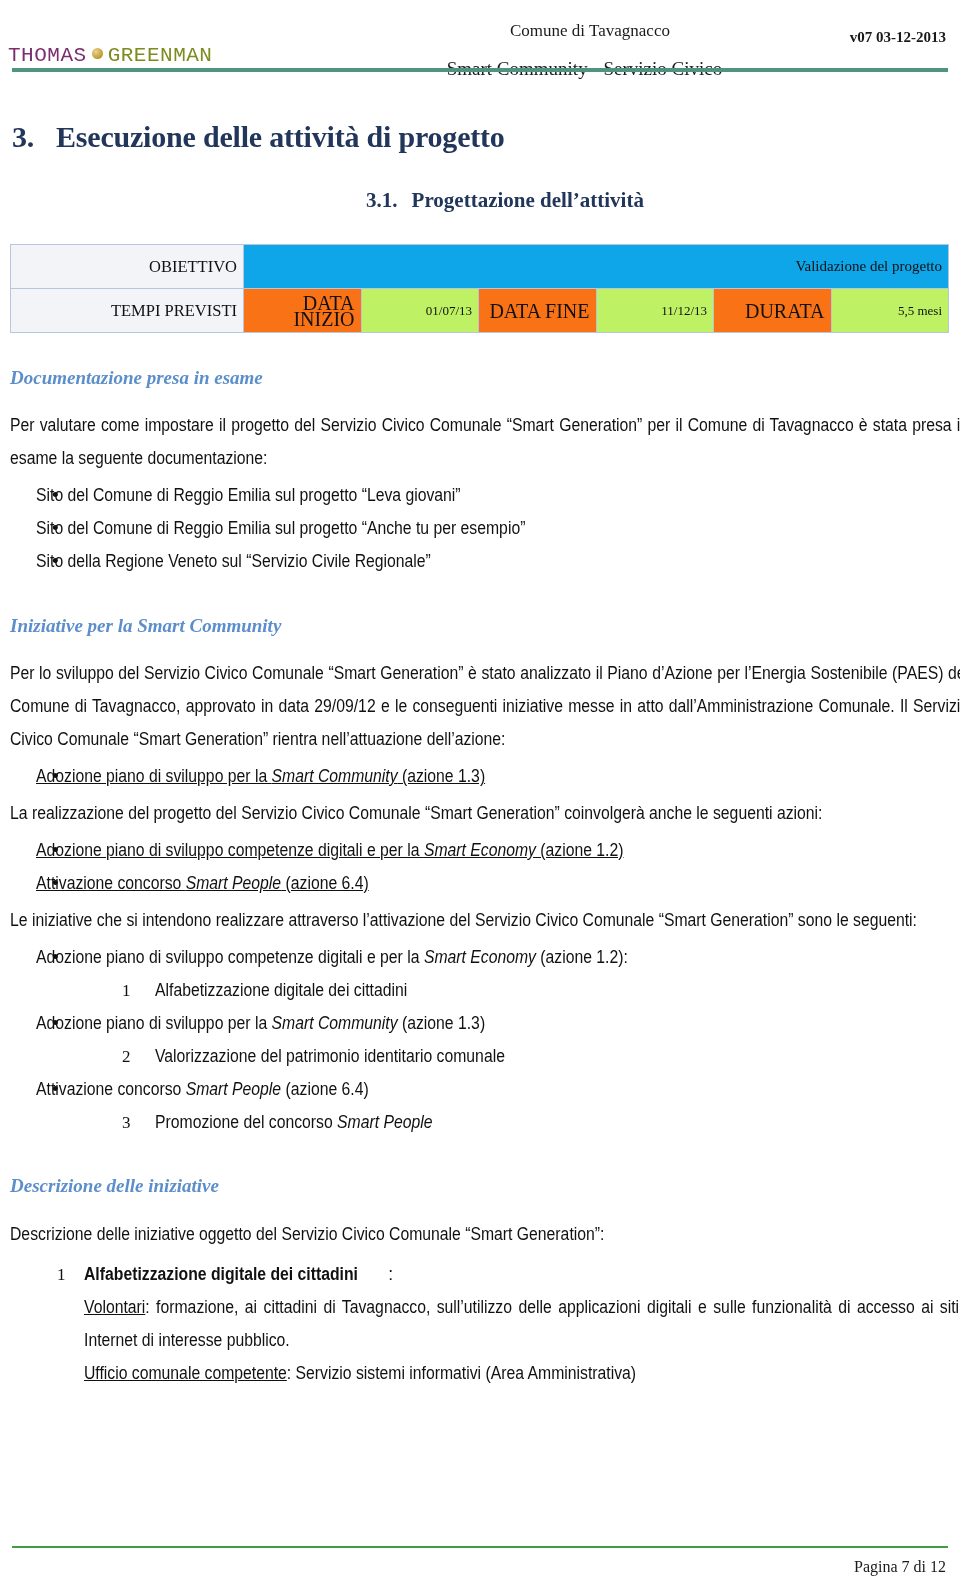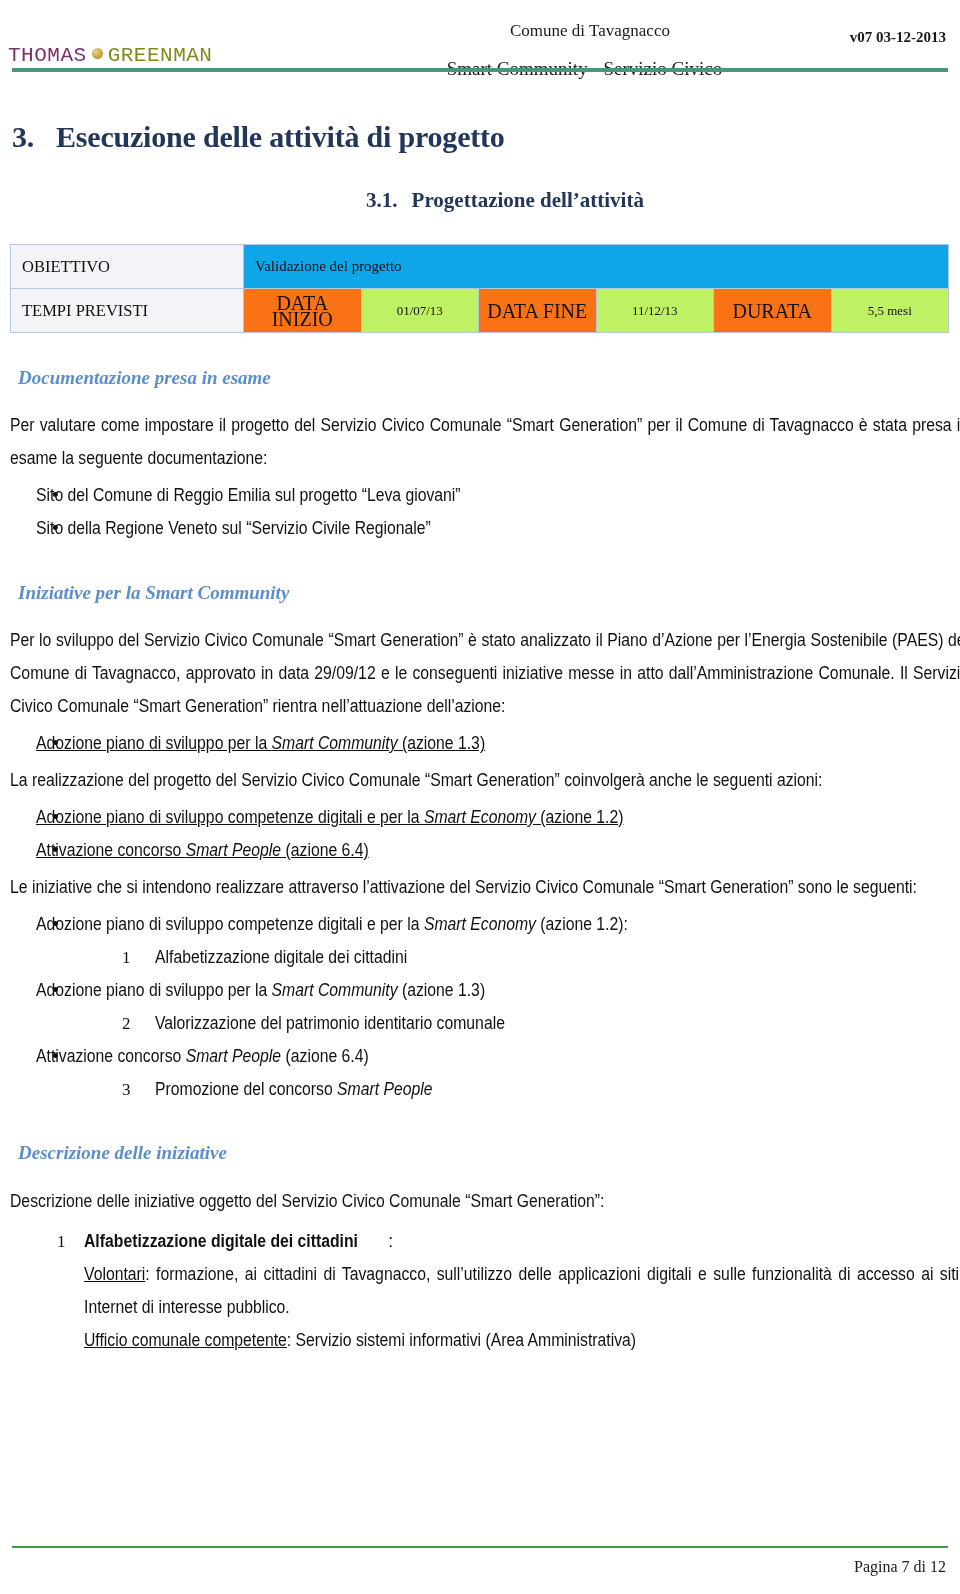--- a/index.html
+++ b/index.html
@@ -115,20 +115,21 @@
     width: 939px;
     border-collapse: collapse;
     table-layout: fixed;
   }
   .info-table td {
     border: 1px solid #b5c6dd;
     font-family: "Liberation Serif", serif;
     color: #111111;
     padding: 4px 6px;
     vertical-align: middle;
+    text-align: right;
   }
   .cell-rowlabel {
     background: #f2f4f7;
     font-size: 16.5px;
     padding-left: 11px !important;
     height: 35px;
   }
   .cell-value-wide {
     background: #0ea5e9;
     font-size: 15px;
@@ -146,21 +147,21 @@
     text-align: center;
   }
 
   
   .sec-head {
     font-family: "Liberation Serif", serif;
     font-style: italic;
     font-weight: bold;
     font-size: 19px;
     color: #5b8ecb;
-    margin-left: 18px;
+    margin-left: 10px;
   }
 
   
   .para {
     font-family: "Liberation Sans", sans-serif;
     font-size: 17.5px;
     line-height: 33px;
     color: #111111;
     text-align: justify;
     margin-left: 10px;
@@ -309,20 +310,21 @@
     </tr>
   </tbody>
     </table>
 
   <div class="sec-head" style="margin-top:34px">Documentazione presa in esame</div>
 
   <div class="para" style="margin-top:20px">Per valutare come impostare il progetto del Servizio Civico Comunale “Smart Generation” per il Comune di Tavagnacco è stata presa in esame la seguente documentazione:</div>
 
   <ul class="bullets" style="margin-top:4px">
     <li><span class="txt">Sito del Comune di Reggio Emilia sul progetto “Leva giovani”</span></li>
+    <li><span class="txt">Sito del Comune di Reggio Emilia sul progetto “Anche tu per esempio”</span></li>
     <li><span class="txt">Sito della Regione Veneto sul “Servizio Civile Regionale”</span></li>
   </ul>
 
   <div class="sec-head" style="margin-top:37px">Iniziative per la Smart Community</div>
 
   <div class="para" style="margin-top:20px">Per lo sviluppo del Servizio Civico Comunale “Smart Generation” è stato analizzato il Piano d’Azione per l’Energia Sostenibile (PAES) del Comune di Tavagnacco, approvato in data 29/09/12 e le conseguenti iniziative messe in atto dall’Amministrazione Comunale. Il Servizio Civico Comunale “Smart Generation” rientra nell’attuazione dell’azione:</div>
 
   <ul class="bullets" style="margin-top:4px">
     <li><span class="txt u"><span>Adozione piano di sviluppo per la </span><span class="i">Smart Community</span><span> (azione 1.3)</span></span></li>
   </ul>

